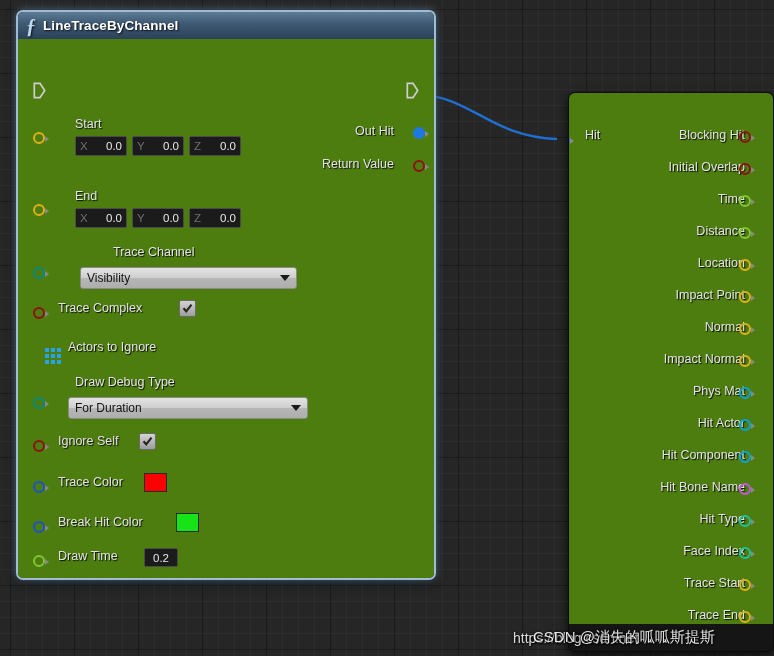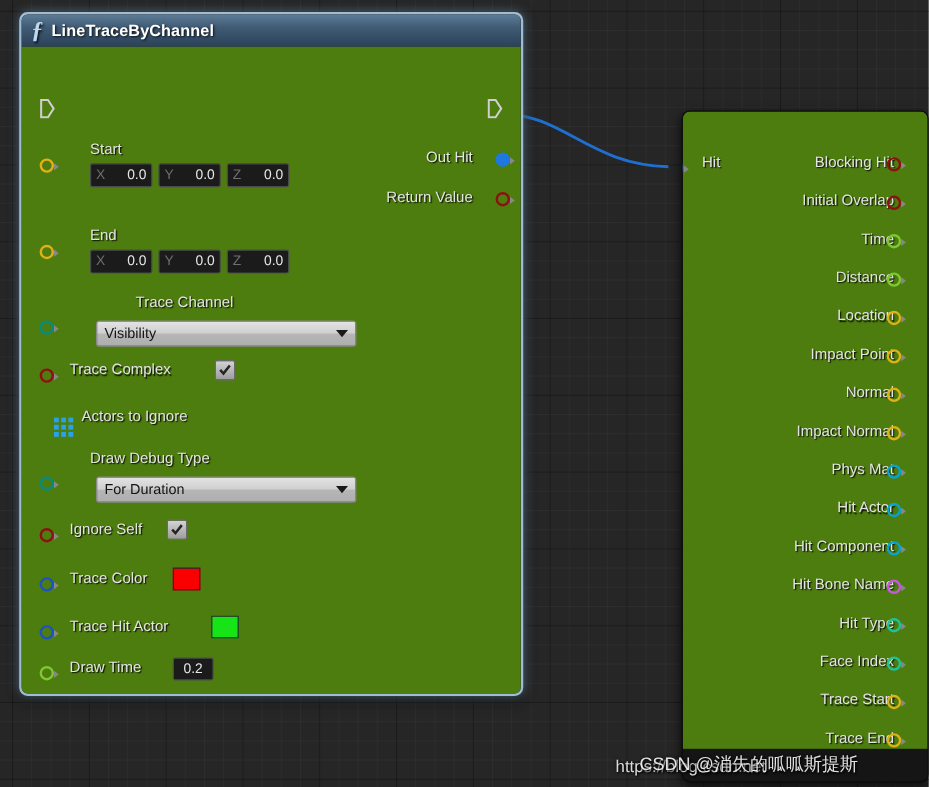--- a/index.html
+++ b/index.html
@@ -205,39 +205,39 @@
           <i></i>
           <i></i>
           <i></i>
           <i></i>
           <i></i>
       </div>
       <div class="plabel" style="left:50px; top:301px;">Actors to Ignore</div>
 
       <div class="pin" style="left:15px; top:358px; color:#0a8a7d; border-color:#0a8a7d;"></div>
       <div class="plabel" style="left:57px; top:336px;">Draw Debug Type</div>
-      <div class="combo" style="left:62px; top:358px; width:217px;text-align:right;">
+      <div class="combo" style="left:50px; top:358px; width:240px;text-align:right;">
         <span class="combo-text">For Duration</span>
         <span class="combo-arrow"></span>
       </div>
 
       <div class="pin" style="left:15px; top:401px; color:#8e1111; border-color:#8e1111;"></div>
       <div class="plabel" style="left:40px; top:395px;">Ignore Self</div>
       <div class="checkbox" style="left:121px; top:394px;">
         <svg width="11" height="11" viewBox="0 0 11 11">
           <path d="M1.5 5.3 L4.2 8.3 L9.5 1.6" stroke="#242424" stroke-width="2.1" fill="none"></path>
         </svg>
       </div>
 
       <div class="pin" style="left:15px; top:442px; color:#1b52c9; border-color:#1b52c9;"></div>
       <div class="plabel" style="left:40px; top:436px;">Trace Color</div>
       <div class="swatch" style="left:126px; top:434px; background:#fb0000;"></div>
 
       <div class="pin" style="left:15px; top:482px; color:#1b52c9; border-color:#1b52c9;"></div>
-      <div class="plabel" style="left:40px; top:476px;">Trace Hit Actor</div>
+      <div class="plabel" style="left:40px; top:476px;">Break Hit Color</div>
       <div class="swatch" style="left:158px; top:474px; background:#17e417;"></div>
 
       <div class="pin" style="left:15px; top:516px; color:#7ec832; border-color:#7ec832;"></div>
       <div class="plabel" style="left:40px; top:510px;">Draw Time</div>
       <div class="numbox" style="left:126px; top:509px;">
         <span>0.2</span>
       </div>
 
       <div class="plabel r" style="right:40px; top:85px;">Out Hit</div>
       <div class="pin filled" style="left:395px; top:88px; color:#1f78e0; border-color:#1f78e0;"></div>

